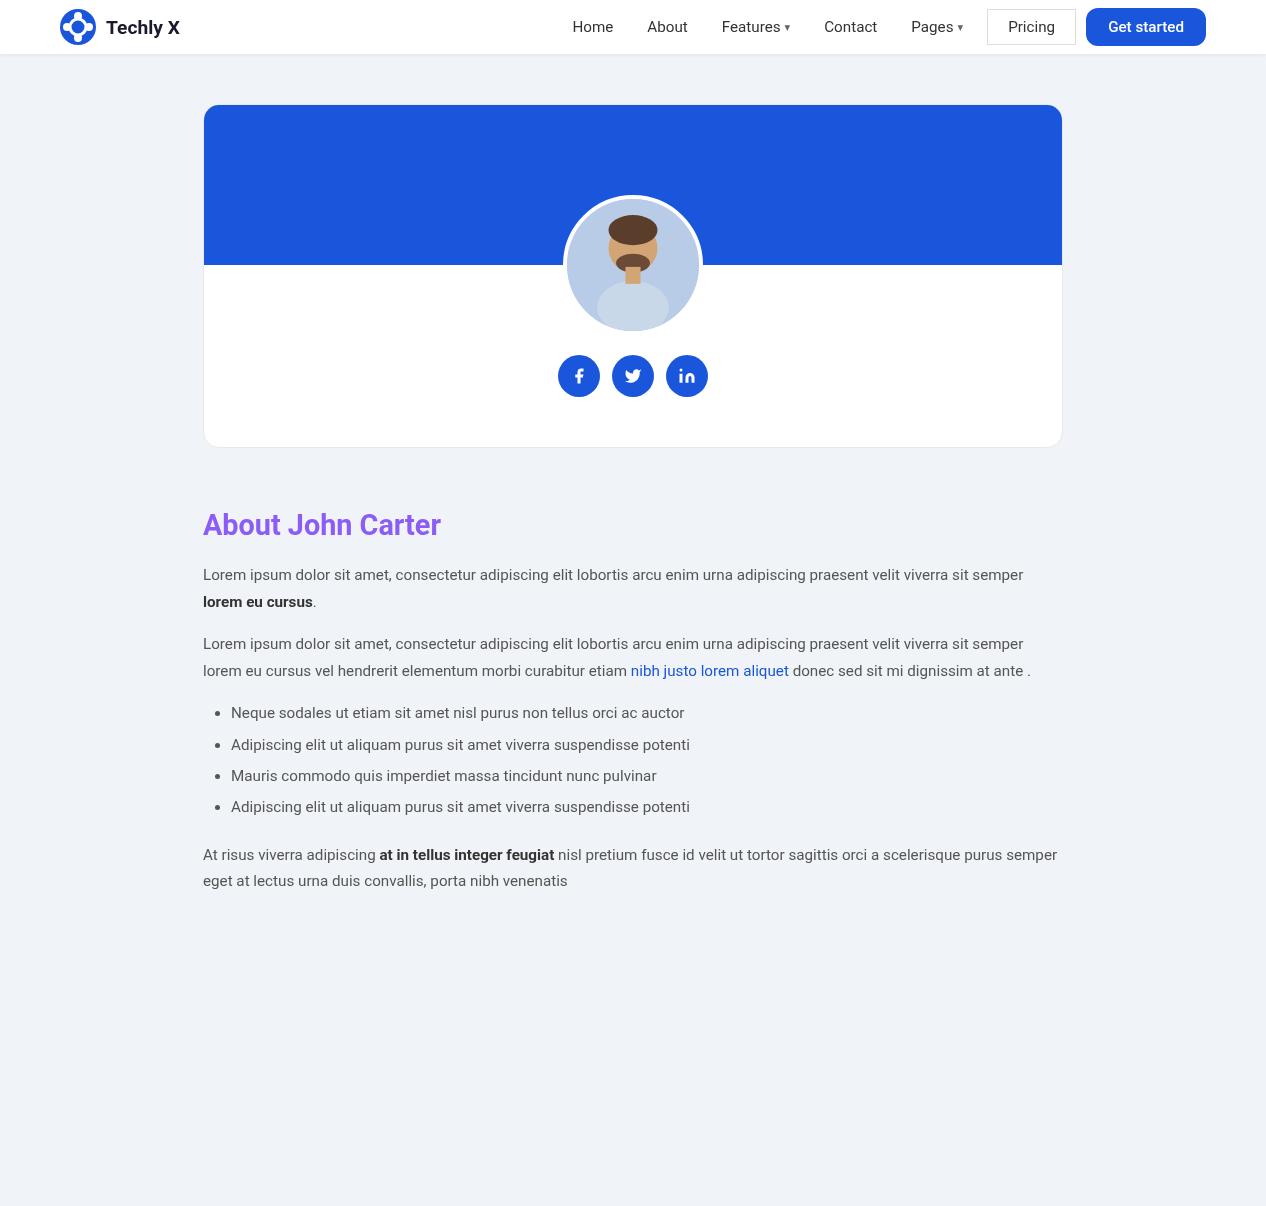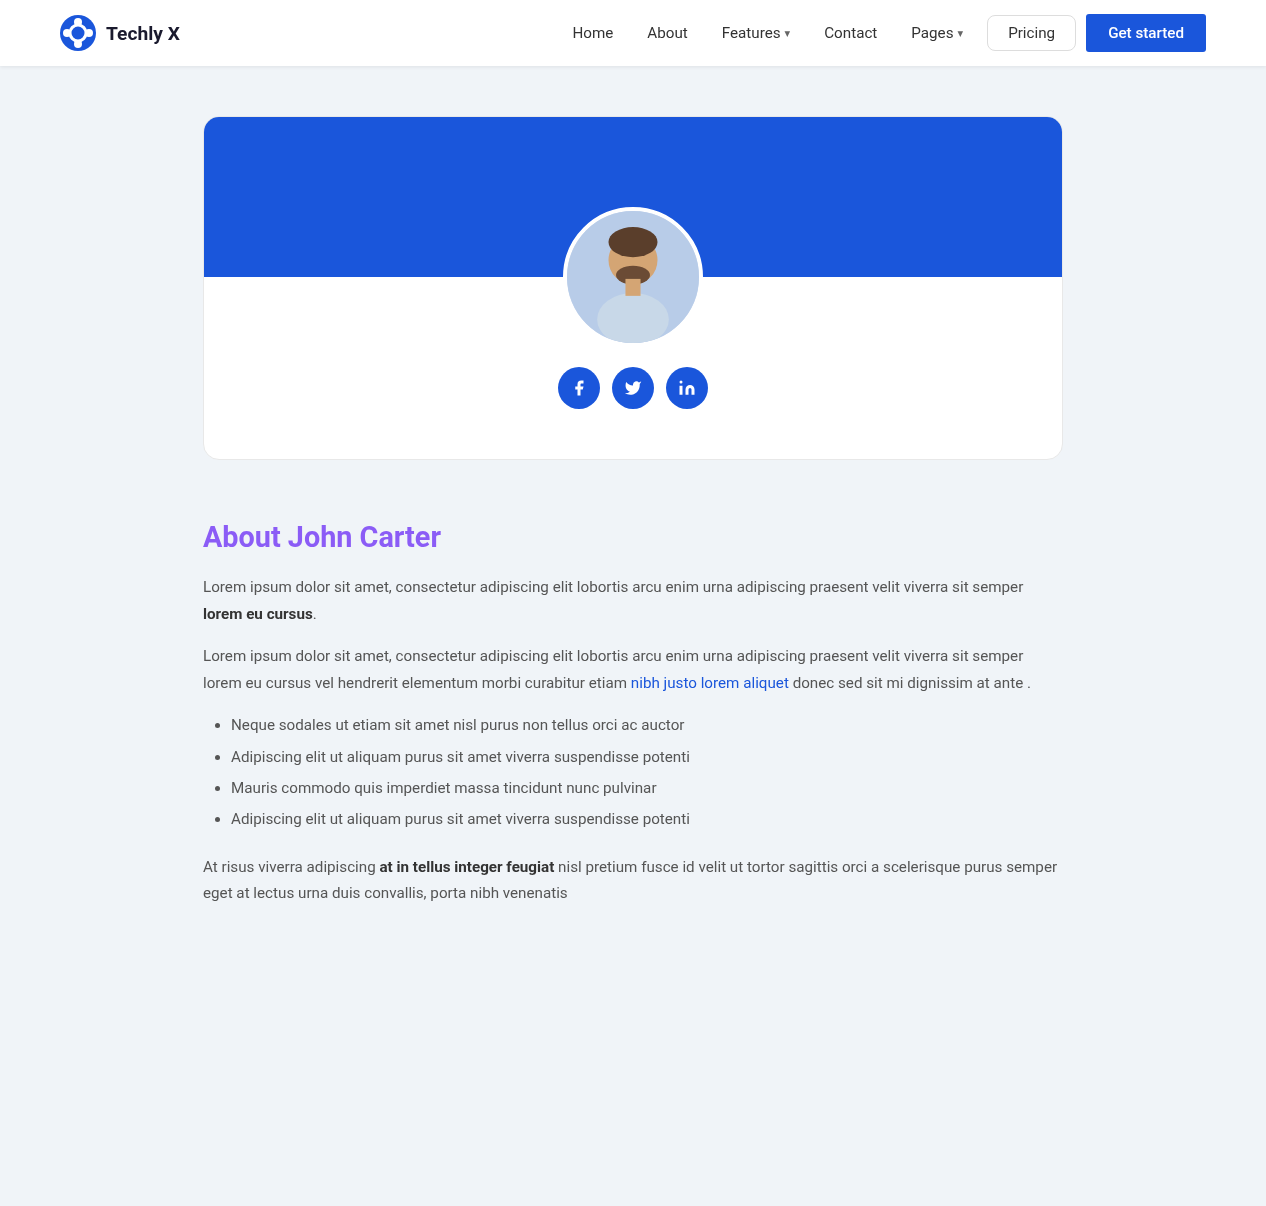--- a/index.html
+++ b/index.html
@@ -4,47 +4,47 @@
   <style>
     * { margin: 0; padding: 0; box-sizing: border-box; }
     body { font-family: -apple-system, BlinkMacSystemFont, 'Segoe UI', Roboto, sans-serif; background: #f0f4f8; color: #333; }
 
     
     nav {
       background: #fff;
       display: flex;
       align-items: center;
       padding: 0 60px;
-      height: 66px;
+      height: 54px;
       box-shadow: 0 1px 4px rgba(0,0,0,0.08);
       position: sticky; top: 0; z-index: 100;
     }
     .nav-logo {
       display: flex; align-items: center; gap: 10px;
       font-weight: 700; font-size: 1.2rem; color: #1a1a2e;
       text-decoration: none; margin-right: auto;
     }
     .logo-icon {
       width: 36px; height: 36px;
     }
     .nav-links {
       display: flex; align-items: flex-end; gap: 6px; list-style: none;
     }
     .nav-links li a {
       text-decoration: none; color: #333; padding: 8px 14px; border-radius: 6px;
       font-size: 0.95rem; display: flex; align-items: center; gap: 4px;
     }
     .nav-links .chevron { font-size: 0.7rem; color: #666; }
     .btn-pricing {
-      border: 1px solid #ddd; border-radius: 8px; padding: 8px 20px;
+      border: 1px solid #ddd; border-radius: 0; padding: 8px 20px;
       font-size: 0.95rem; color: #333; text-decoration: none; margin-left: 10px;
       background: #fff;
     }
     .btn-get-started {
-      background: #1a56db; color: #fff; border-radius: 3px;
+      background: #1a56db; color: #fff; border-radius: 12px;
       padding: 10px 22px; font-size: 0.95rem; text-decoration: none;
       margin-left: 10px; font-weight: 500;
     }
 
     
     .page-content {
       max-width: 900px;
       margin: 50px auto;
       padding: 0 20px;
     }

